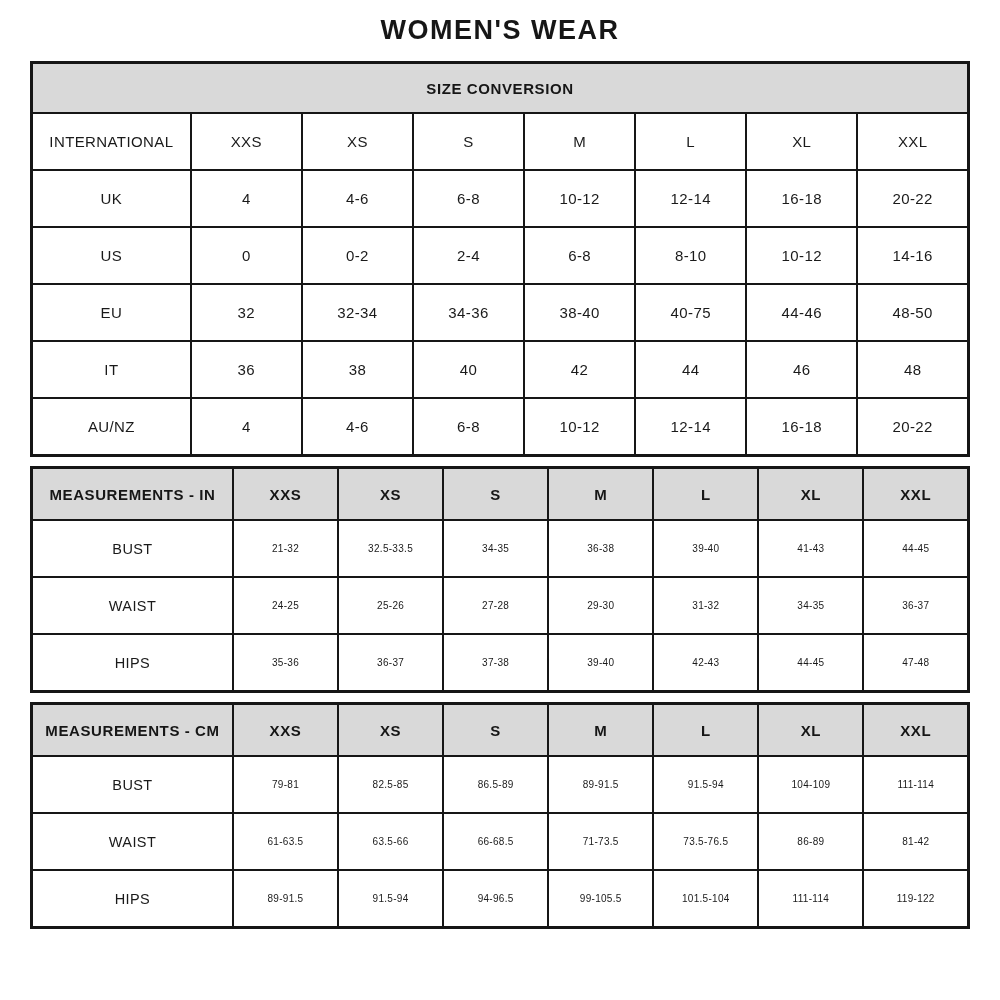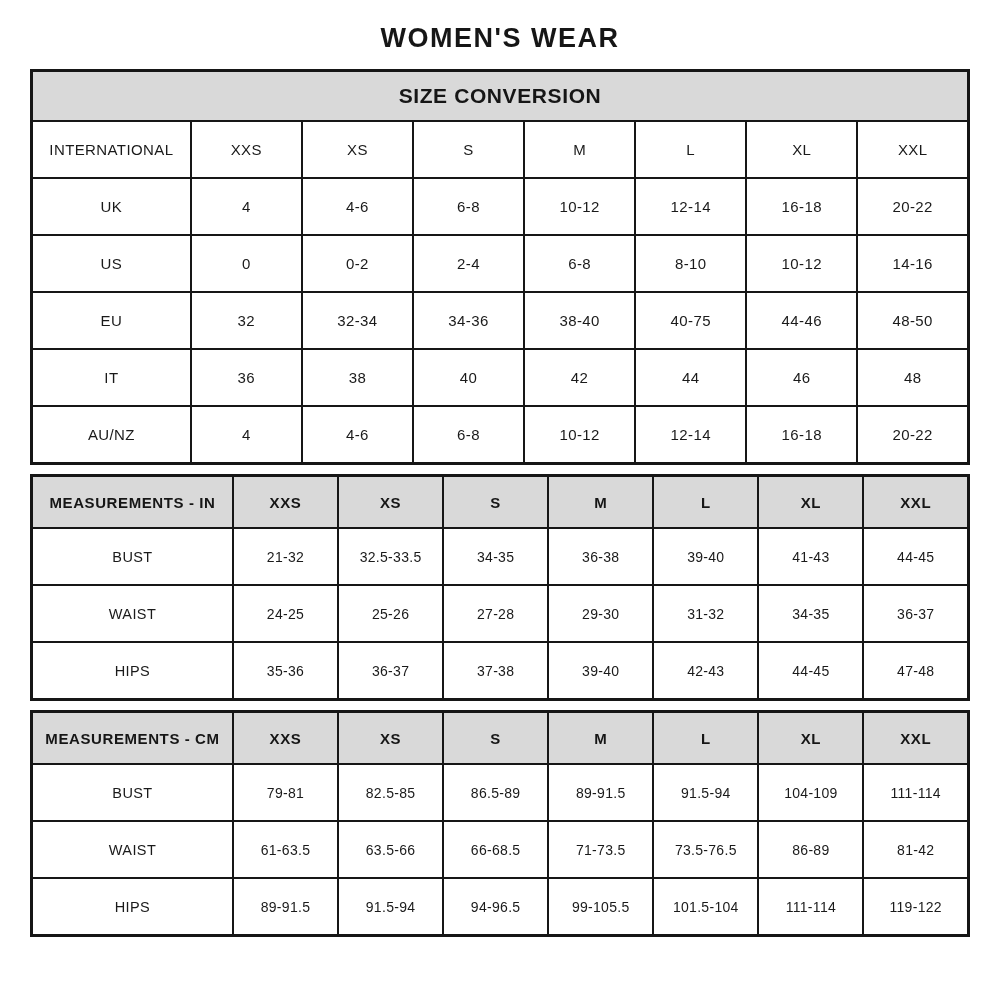--- a/index.html
+++ b/index.html
@@ -2,21 +2,21 @@
 <html><head>
 <meta charset="utf-8">
 <style>
   html, body { margin: 0; padding: 0; background: #ffffff; }
   body {
     width: 1000px; height: 1000px;
     font-family: "Liberation Sans", sans-serif;
     color: #1a1a1a;
     box-sizing: border-box;
   }
-  .page { width: 1000px; height: 1000px; box-sizing: border-box; padding: 14px 30px 10px 30px; }
+  .page { width: 1000px; height: 1000px; box-sizing: border-box; padding: 6px 30px 10px 30px; }
   .title {
     text-align: center;
     font-size: 27px;
     font-weight: bold;
     letter-spacing: 1.5px;
     margin: 8px 0 15px 0;
     line-height: 32px;
     color: #161616;
   }
   table {
@@ -29,28 +29,28 @@
   table { border-width: 3px; }
   th, td { text-align: center; vertical-align: middle; padding: 0 4px; overflow: hidden; }
   .hdr {
     background: #d9d9d9;
     font-weight: bold;
     font-size: 15px;
     letter-spacing: 0.6px;
     color: #161616;
   }
   
-  .tbl-size .span-hdr { height: 48px; font-size: 21px; }
+  .tbl-size .span-hdr { height: 48px; font-size: 15px; }
   .tbl-size td { height: 55px; font-size: 15px; letter-spacing: 0.4px; text-align: center; }
   .tbl-size col.label { width: 17%; }
   
   .tbl-meas thead th { height: 50px; }
   .tbl-meas td { height: 55px; }
   .tbl-meas .lbl { font-size: 14.5px; letter-spacing: 0.4px; }
-  .tbl-meas .val { font-size: 14px; letter-spacing: 0.3px; border-radius: 23px; }
+  .tbl-meas .val { font-size: 10px; letter-spacing: 0.3px; border-radius: 23px; }
   .tbl-meas col.label { width: 21.5%; }
   .tbl-meas .hdr.lbl-hdr { font-size: 15px; }
 </style>
 </head>
 <body>
 
 <div class="page">
 
   <h1 class="title">WOMEN'S WEAR</h1>
 

